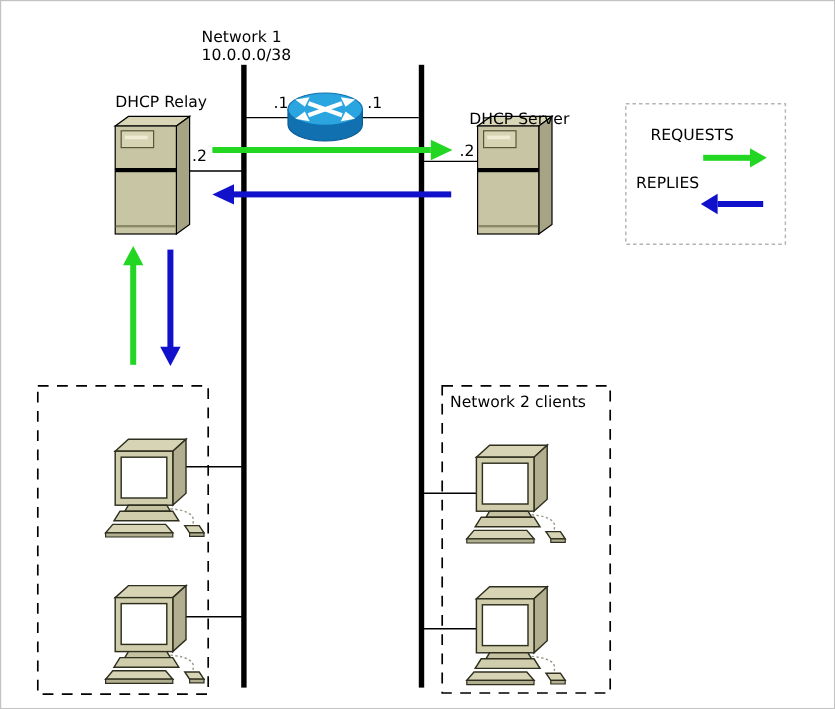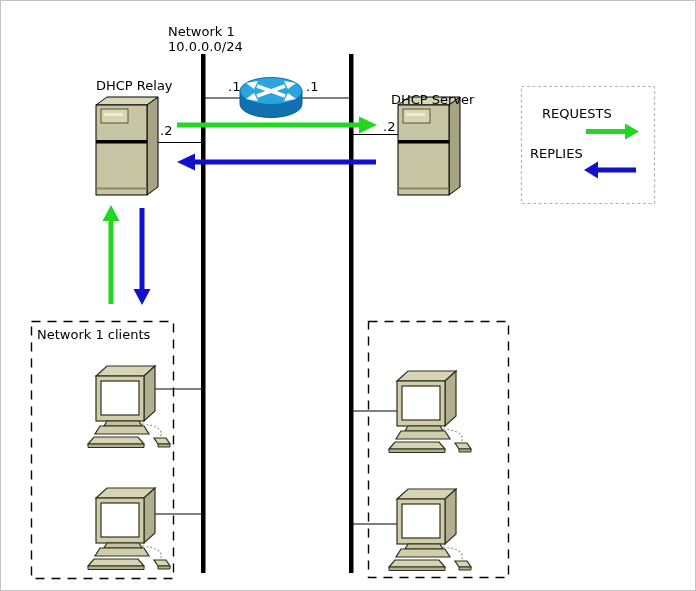--- a/index.html
+++ b/index.html
@@ -117,30 +117,30 @@
     <use href="#srv" x="397" y="96"></use>
 
     <use href="#pc" x="85" y="363"></use>
     <use href="#pc" x="85" y="485"></use>
     <use href="#pc" x="386" y="368"></use>
     <use href="#pc" x="386" y="486"></use>
   </svg>
 
   <div class="lbl" style="left:167px;top:23px;">
     <span>Network 1</span>
-    <span>10.0.0.0/24</span>
+    <span>10.0.0.0/38</span>
   </div>
 
   <div class="lbl" style="left:95px;top:77px;">DHCP Relay</div>
   <div class="lbl" style="left:390px;top:79px;margin-top:12px;">DHCP Server</div>
 
   <div class="lbl" style="left:227px;top:78px;">.1</div>
   <div class="lbl" style="left:305px;top:78px;">.1</div>
 
   <div class="lbl" style="left:159px;top:122px;">.2</div>
   <div class="lbl" style="left:382px;top:118px;">.2</div>
 
   <div class="lbl" style="left:541px;top:105px;">REQUESTS</div>
   <div class="lbl" style="left:529px;top:145px;">REPLIES</div>
 
-  <div class="lbl" style="left:36px;top:326px;">Network 1 clients</div>
+  <div class="lbl" style="left:374px;top:327px;">Network 2 clients</div>
 
 </div>
 
 </body></html>

